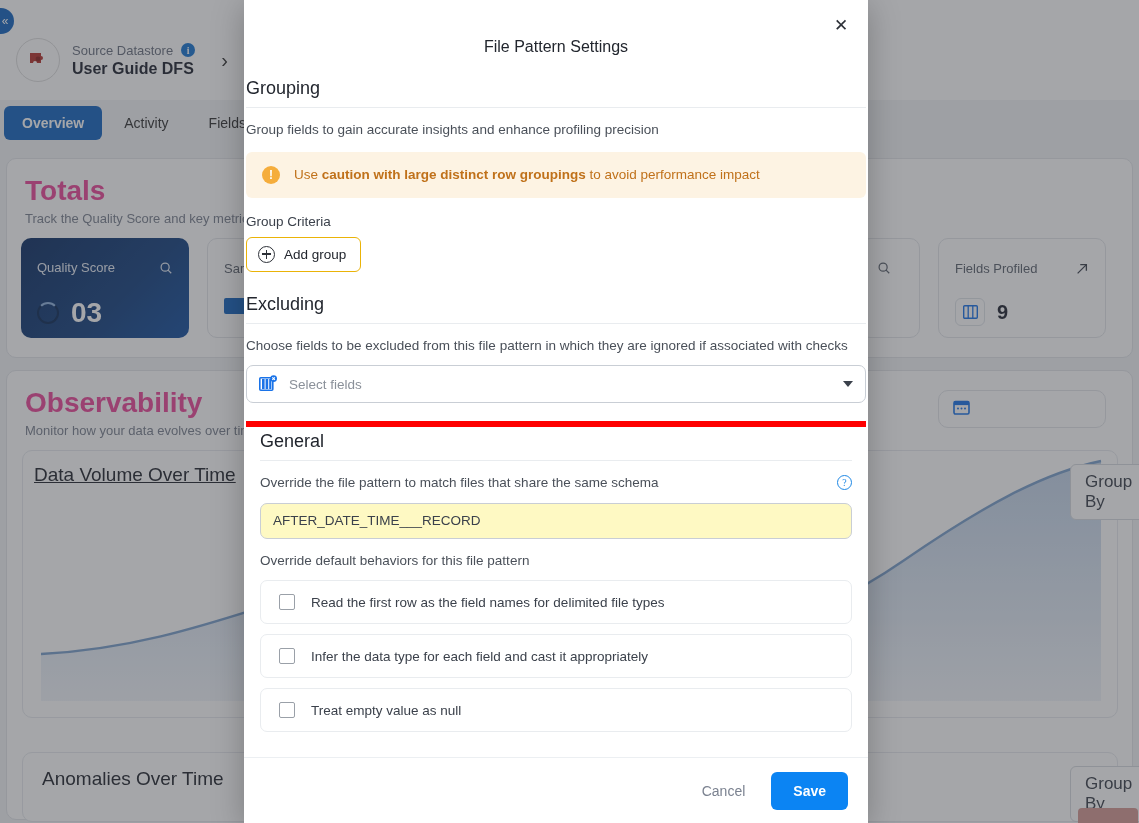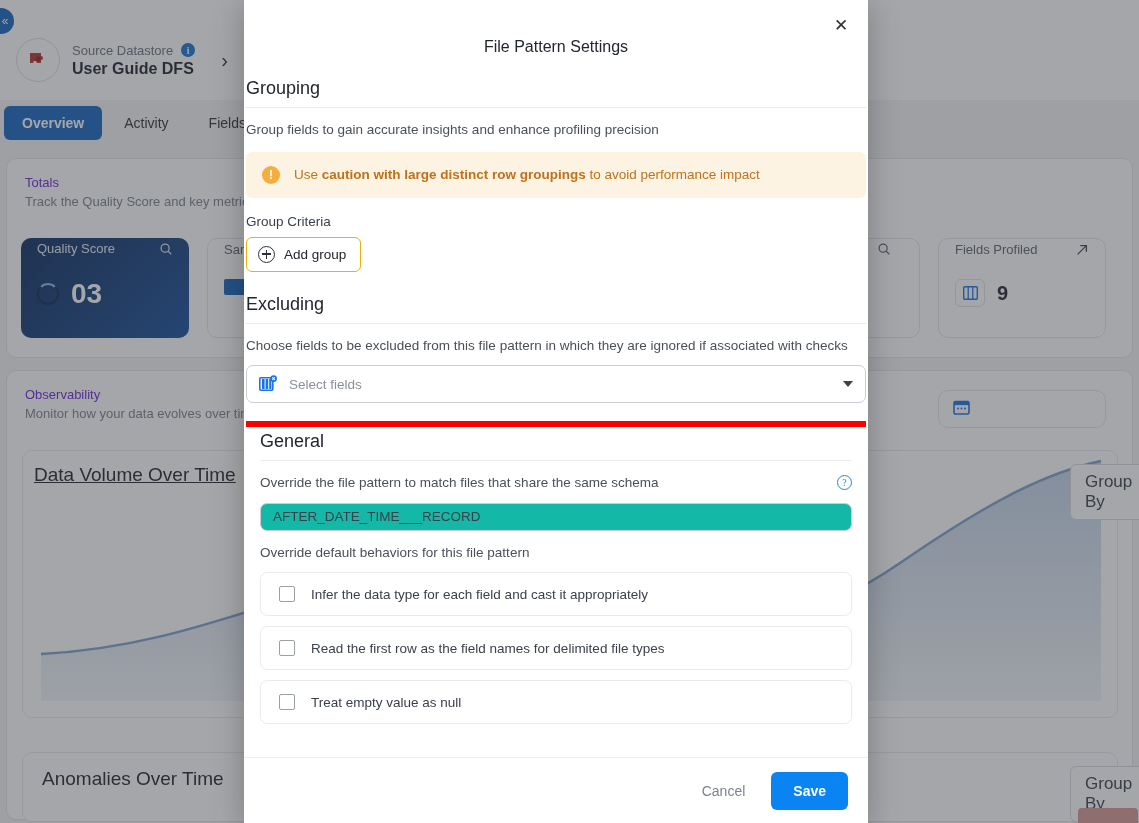--- a/index.html
+++ b/index.html
@@ -90,29 +90,29 @@
     color: #fff;
     font-weight: bold;
   }
 
   .bg-panel {
     position: absolute;
     background: #fff;
     border: 1px solid #e3e6ea;
     border-radius: 10px;
   }
-  .panel-title { font-size: 13px; color: #6d28d9; font-weight: normal; }
+  .panel-title { font-size: 28px; color: #ec4899; font-weight: bold; }
   .panel-sub { font-size: 13px; color: #7b8290; margin-top: 4px; }
 
   .kpi {
     position: absolute;
     border: 1px solid #e3e6ea;
     border-radius: 10px;
     background: #fff;
-    padding: 3px 16px;
+    padding: 22px 16px;
   }
   .kpi.dark {
     background: linear-gradient(135deg,#0e2f63 0%,#15417f 60%,#1450a0 100%);
     border: none;
   }
   .kpi-head {
     display: flex; justify-content: space-between; align-items: center;
     font-size: 13px;
   }
   .kpi-dark-label { color: #e6ecf5; }
@@ -273,28 +273,28 @@
   .help-icon {
     width: 15px; height: 15px; border-radius: 50%;
     border: 1.4px solid #1e88e5; color: #1e88e5;
     font-size: 10px; display: flex; align-items: center; justify-content: center;
     font-family: "Liberation Serif", serif;
     flex: 0 0 auto;
   }
   .text-input {
     margin-top: 10px;
     width: 100%;
-    height: 28px;
+    height: 36px;
     border: 1px solid #c9ced5;
     border-radius: 7px;
     padding: 0 12px;
     font-size: 13.5px;
     color: #3b414b;
     font-family: "Liberation Sans", sans-serif;
-    background: #14b8a6;
+    background: #fef9c3;
   }
   .check-row {
     margin-top: 10px;
     height: 44px;
     border: 1px solid #e9ecef;
     border-radius: 7px;
     display: flex; align-items: center; gap: 16px;
     padding: 0 18px;
     background: #fff;
     cursor: pointer;
@@ -508,25 +508,25 @@
         <span class="sec-desc" style="margin-top:0;">Override the file pattern to match files that share the same schema</span>
         <span class="help-icon">?</span>
       </div>
 
       <input class="text-input" type="text" value="AFTER_DATE_TIME___RECORD" style="">
 
       <div class="sec-desc">Override default behaviors for this file pattern</div>
 
       <div class="check-row">
         <span class="cbox"></span>
-        <span class="check-label">Infer the data type for each field and cast it appropriately</span>
+        <span class="check-label">Read the first row as the field names for delimited file types</span>
       </div>
       <div class="check-row">
         <span class="cbox"></span>
-        <span class="check-label">Read the first row as the field names for delimited file types</span>
+        <span class="check-label">Infer the data type for each field and cast it appropriately</span>
       </div>
       <div class="check-row">
         <span class="cbox"></span>
         <span class="check-label">Treat empty value as null</span>
       </div>
     </div>
   </div>
 
   <div class="modal-footer">
     <button class="btn-cancel">Cancel</button>

